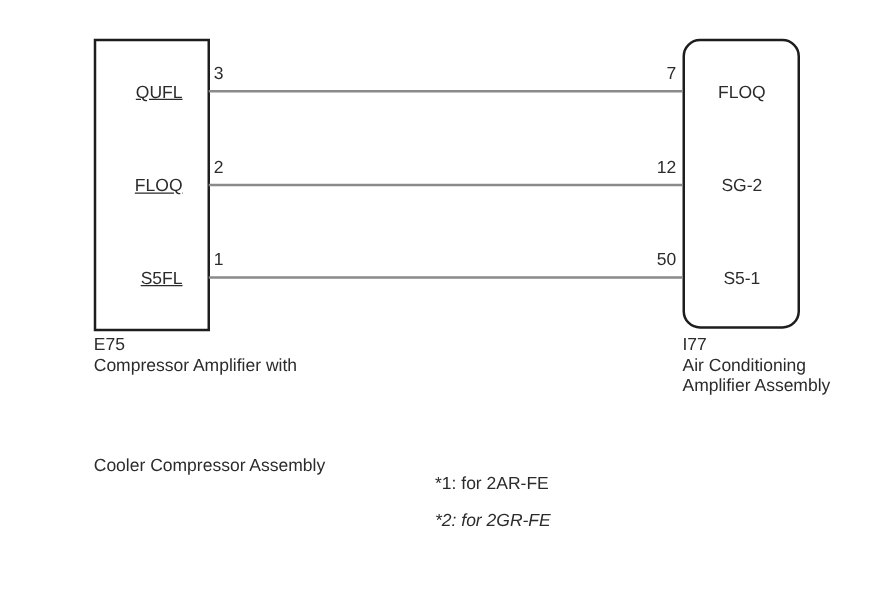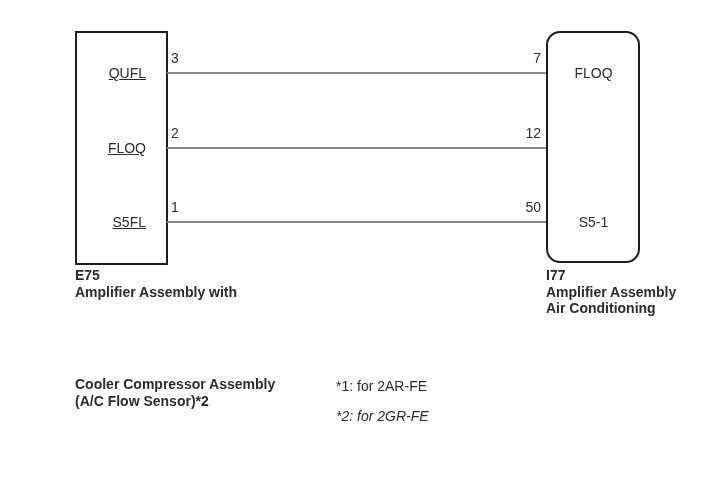--- a/index.html
+++ b/index.html
@@ -44,27 +44,26 @@
     white-space:nowrap;
   }
   .left-label{left:58px;width:88px;text-align:right;text-decoration:underline;}
   .right-label{left:551px;width:85px;text-align:center;}
   .left-number{left:171px;width:40px;text-align:left;}
   .right-number{left:501px;width:40px;text-align:right;}
   .caption{
     position:absolute;
     line-height:16.5px;
     white-space:nowrap;
-    font-weight:bold;
   }
   .caption.left-cap{left:75px;top:267px;}
   .caption.right-cap{left:546px;top:267px;}
-  .caption.alt-cap{left:75px;top:376px;line-height:17px;}
+  .caption.alt-cap{left:75px;top:364px;line-height:17px;}
   .note{
-    position:absolute;left:336px;
+    position:absolute;left:348px;
     height:18px;line-height:18px;white-space:nowrap;
   }
   .note.n1{top:377px;}
   .note.n2{top:407px;font-style:italic;}
 </style>
 </head>
 <body>
 
 <div class="canvas">
 
@@ -74,39 +73,39 @@
   <div class="wire" style="top:72px"></div>
   <span class="pin-label left-label" style="top:64px">QUFL</span>
   <span class="pin-number left-number" style="top:49px">3</span>
   <span class="pin-number right-number" style="top:49px">7</span>
   <span class="pin-label right-label" style="top:64px">FLOQ</span>
 
   <div class="wire" style="top:147px"></div>
   <span class="pin-label left-label" style="top:139px">FLOQ</span>
   <span class="pin-number left-number" style="top:124px">2</span>
   <span class="pin-number right-number" style="top:124px">12</span>
+  <span class="pin-label right-label" style="top:139px">SG-2</span>
 
   <div class="wire" style="top:221px"></div>
   <span class="pin-label left-label" style="top:213px">S5FL</span>
   <span class="pin-number left-number" style="top:198px">1</span>
   <span class="pin-number right-number" style="top:198px">50</span>
   <span class="pin-label right-label" style="top:213px">S5-1</span>
 
   <div class="caption left-cap">
     <div>E75</div>
-    <div>Amplifier Assembly with</div>
+    <div>Compressor Amplifier with</div>
   </div>
 
   <div class="caption right-cap">
     <div>I77</div>
+    <div>Air Conditioning</div>
     <div>Amplifier Assembly</div>
-    <div>Air Conditioning</div>
   </div>
 
   <div class="caption alt-cap">
     <div>Cooler Compressor Assembly</div>
-    <div>(A/C Flow Sensor)*2</div>
   </div>
 
   <div class="note n1">*1: for 2AR-FE</div>
   <div class="note n2">*2: for 2GR-FE</div>
 
 </div>
 
 </body></html>

